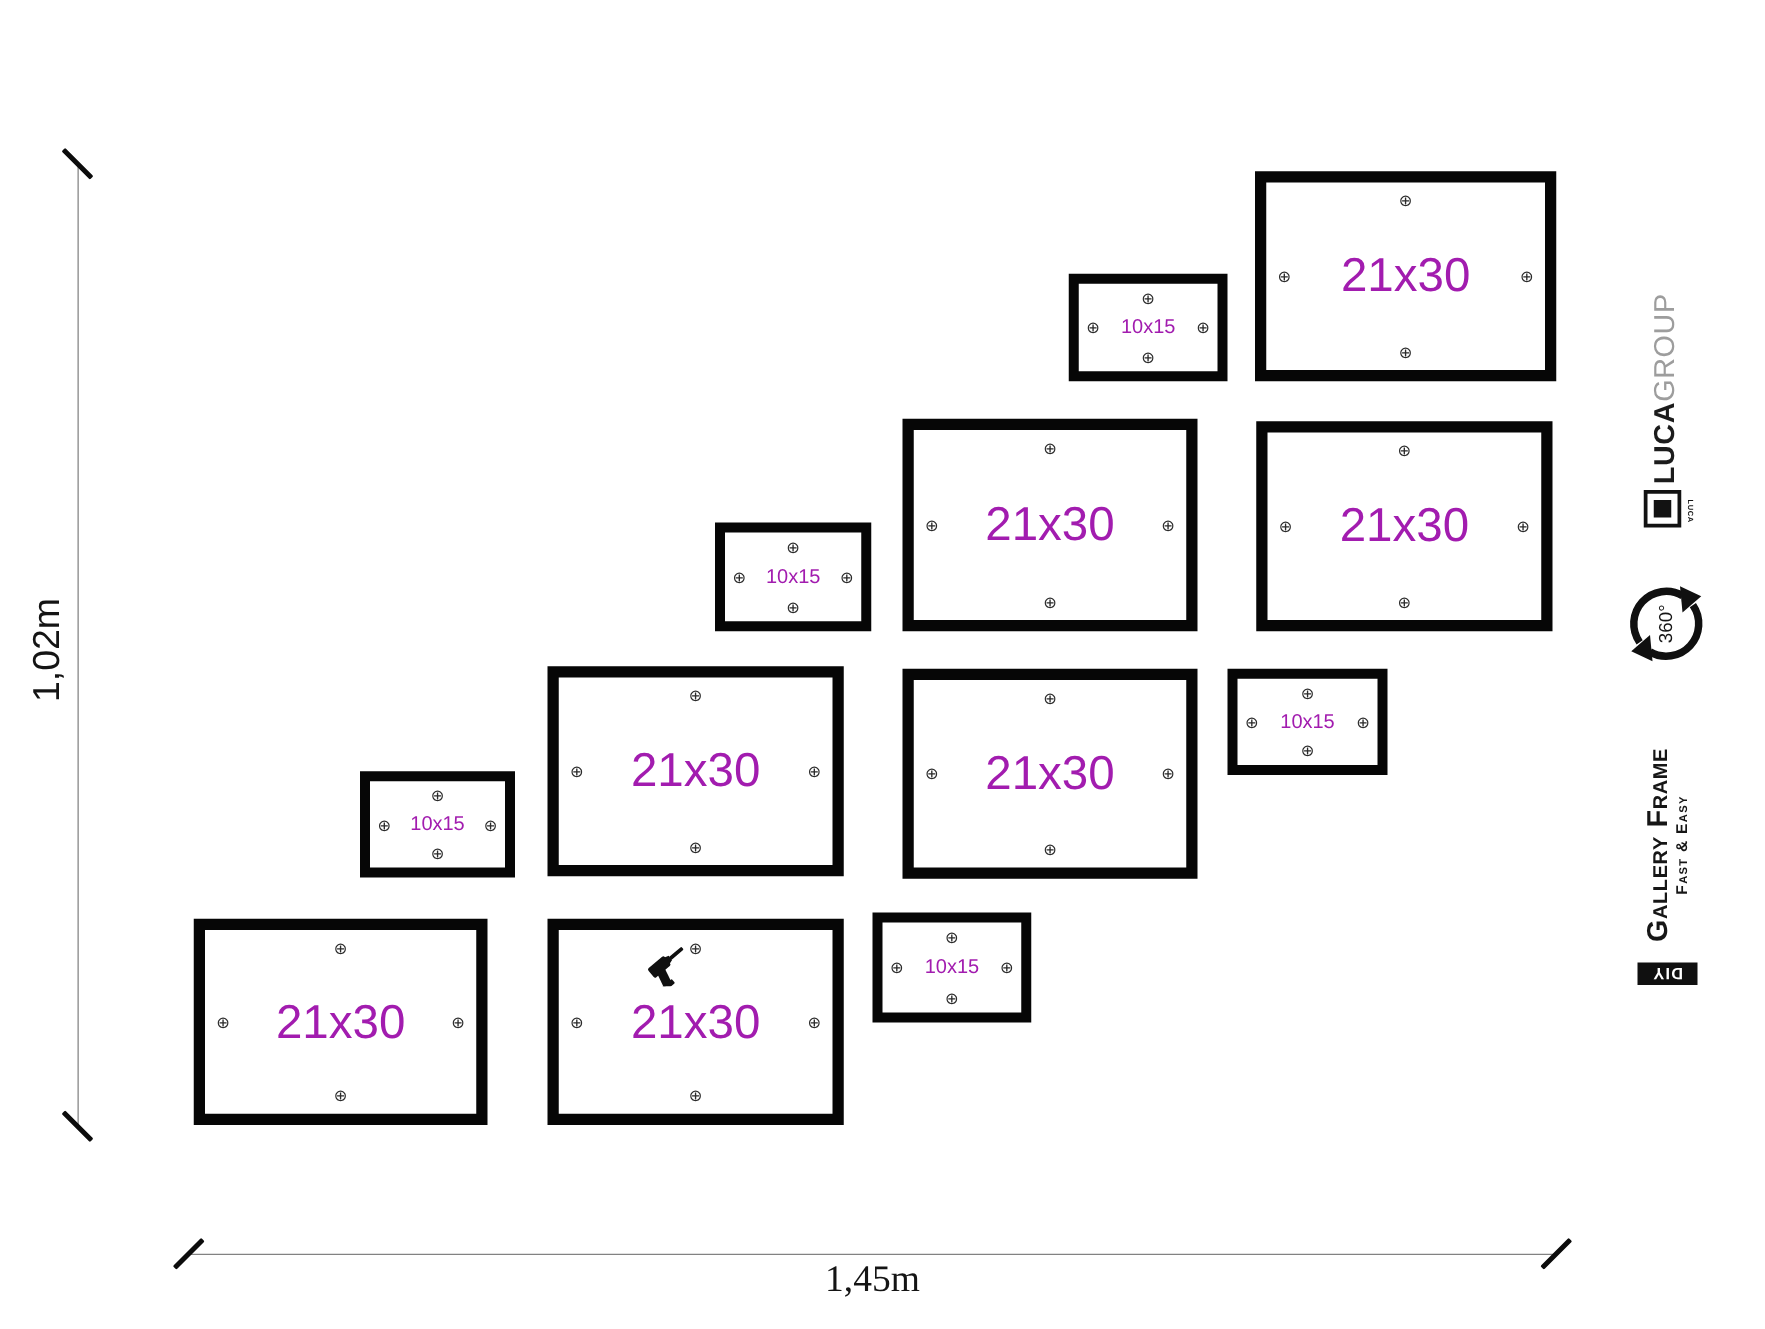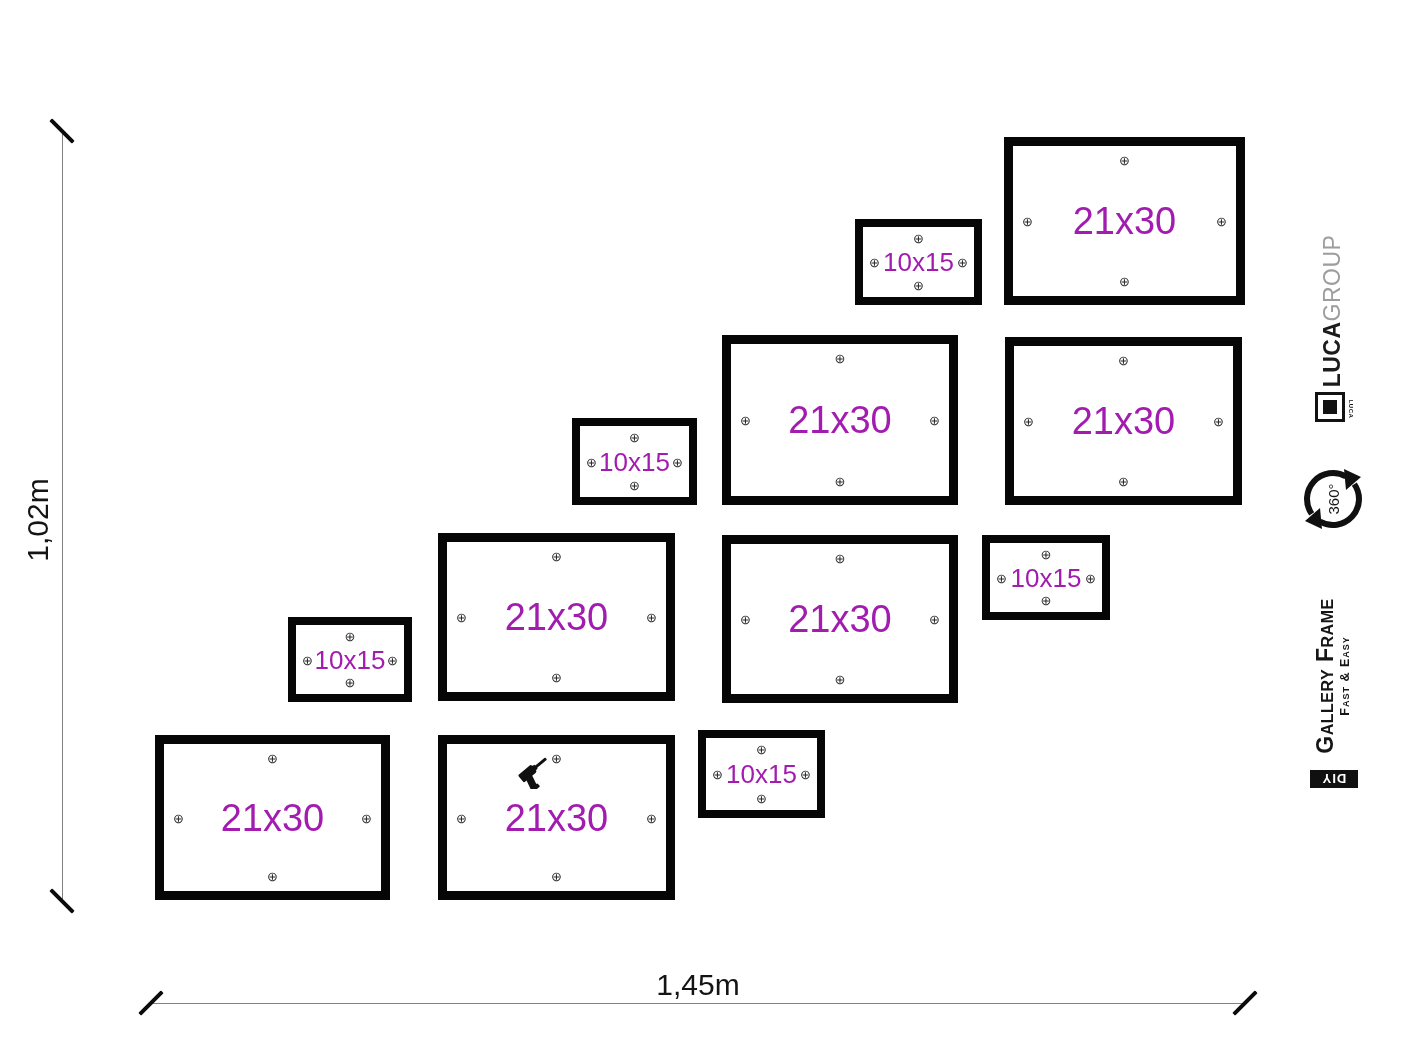--- a/index.html
+++ b/index.html
@@ -10,21 +10,21 @@
 
   
   .frame{
     position:absolute;box-sizing:border-box;background:#fff;
     display:flex;align-items:center;justify-content:center;
   }
   .frame.large{border:9px solid #060606;}
   .frame.small{border:8px solid #060606;}
   .frame-label{color:#a21caf;line-height:1;white-space:nowrap;}
   .frame.large .frame-label{font-size:38px;}
-  .frame.small .frame-label{font-size:26px;}
+  .frame.small .frame-label{font-size:16px;}
   .screw{
     position:absolute;font-size:13px;line-height:1;color:#2b2b2b;
     width:13px;height:13px;text-align:center;
   }
   .frame.large .screw.top{top:8px;left:50%;transform:translateX(-50%);}
   .frame.large .screw.bottom{bottom:8px;left:50%;transform:translateX(-50%);}
   .frame.large .screw.left{left:8px;top:50%;transform:translateY(-50%);}
   .frame.large .screw.right{right:8px;top:50%;transform:translateY(-50%);}
   .frame.small .screw.top{top:5px;left:50%;transform:translateX(-50%);}
   .frame.small .screw.bottom{bottom:5px;left:50%;transform:translateX(-50%);}
@@ -71,21 +71,21 @@
 <div class="canvas">
 
   <div class="dim-line" style="left:61.5px;top:130px;width:1.5px;height:770px;"></div>
   <div class="dim-tick tick-back" style="left:46px;top:129px;"></div>
   <div class="dim-tick tick-back" style="left:46px;top:899px;"></div>
   <div class="dim-label rot-ccw" style="left:38px;top:520px;">1,02m</div>
 
   <div class="dim-line" style="left:150px;top:1002.5px;width:1096px;height:1.5px;"></div>
   <div class="dim-tick tick-fwd" style="left:135px;top:1001px;"></div>
   <div class="dim-tick tick-fwd" style="left:1229px;top:1001px;"></div>
-  <div class="dim-label center-pos" style="left:698px;top:985px;">1,45m</div>
+  <div class="dim-label center-pos" style="left:698px;top:1024px;font-family:Liberation Serif, serif;">1,45m</div>
 
   <div id="frames-layer">
       <div class="frame small" style="left: 855px; top: 219px; width: 127px; height: 86px;">
         <span class="frame-label">10x15</span>
         <span class="screw top">⊕</span>
         <span class="screw bottom">⊕</span>
         <span class="screw left">⊕</span>
         <span class="screw right">⊕</span>
       </div>
       <div class="frame large" style="left: 1004px; top: 137px; width: 241px; height: 168px;">

